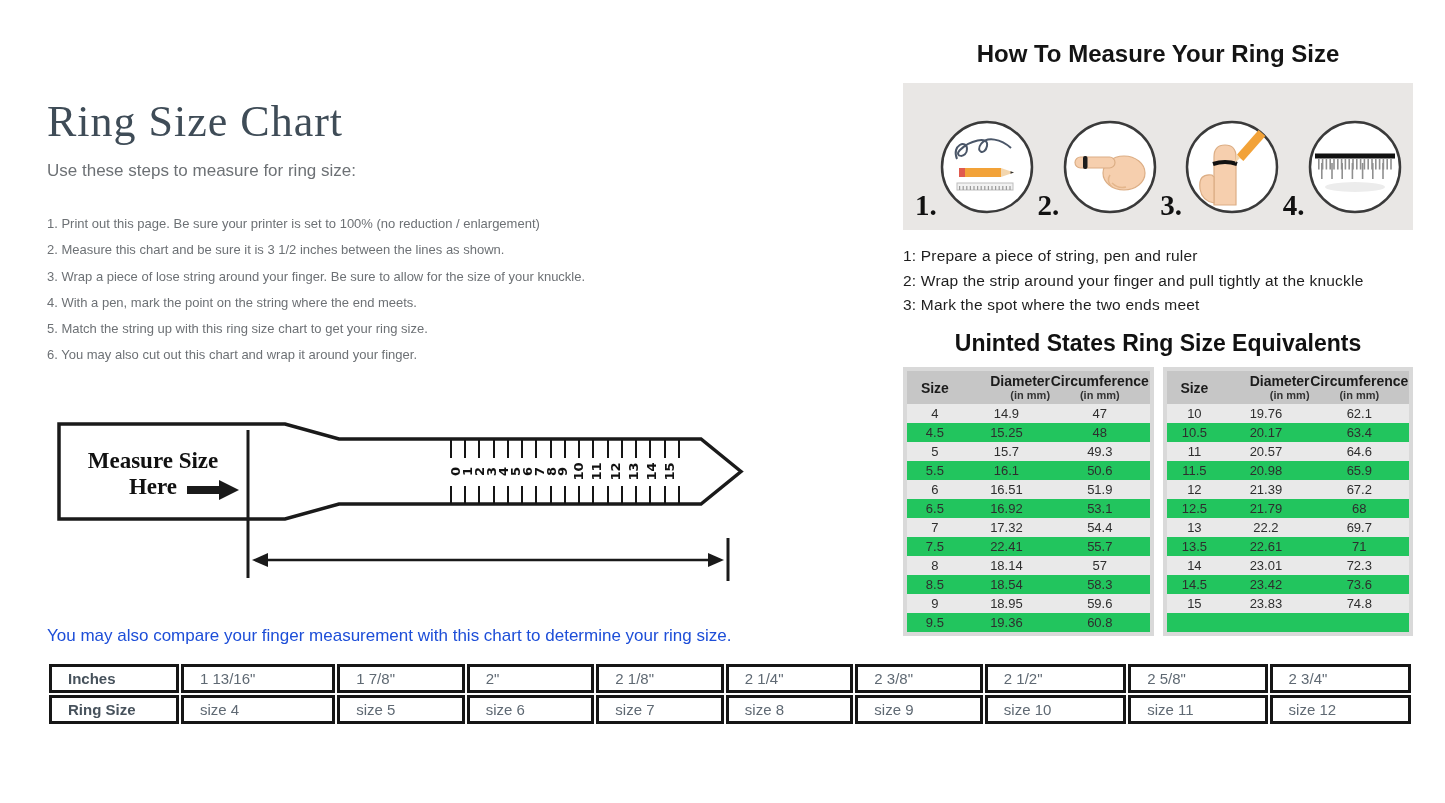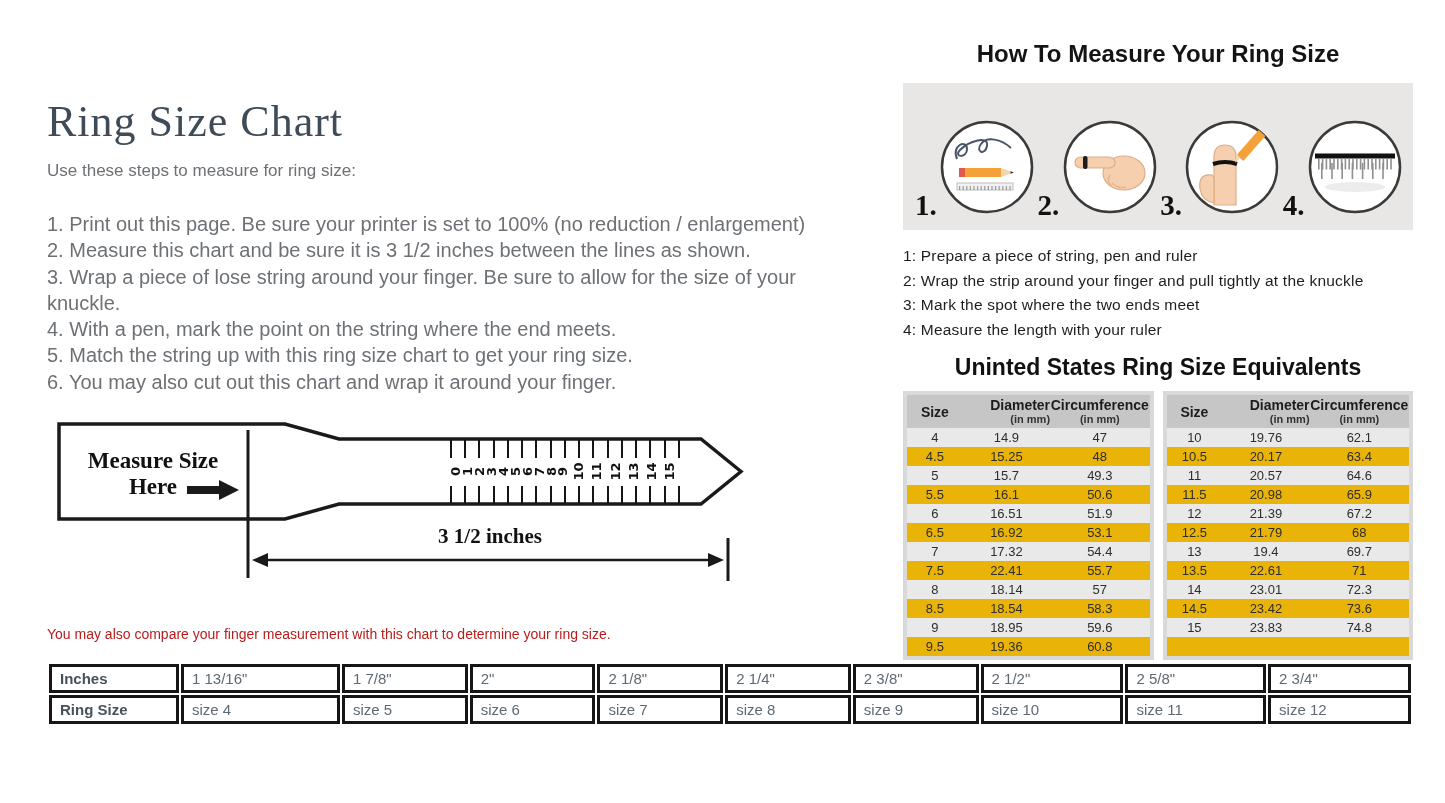--- a/index.html
+++ b/index.html
@@ -1,53 +1,53 @@
 <!DOCTYPE html>
 <html><head>
 <meta charset="utf-8">
 <style>
   * { margin:0; padding:0; box-sizing:border-box; }
   html,body { width:1445px; height:803px; background:#ffffff; font-family:"Liberation Sans", sans-serif; position:relative; overflow:hidden; }
 
   
   .page-title { position:absolute; left:47px; top:96px; font-family:"Liberation Serif", serif; font-size:44px; font-weight:400; color:#3f4c57; letter-spacing:1px; }
   .subtitle  { position:absolute; left:47px; top:161px; font-size:17px; color:#6d7175;text-align:right; }
-  .steps     { position:absolute; left:47px; top:211px; font-size:20px; color:#6d7175; line-height:26.3px; width:800px; }
+  .steps     { position:absolute; left:47px; top:211px; font-size:13px; color:#6d7175; line-height:26.3px; width:800px; }
 
   
   .sizer-wrap { position:absolute; left:55px; top:418px; width:690px; height:182px; }
   .sizer-wrap svg.outline { position:absolute; left:0; top:0; }
   .measure-label { position:absolute; left:8px; top:30px; width:180px; text-align:center; font-family:"Liberation Serif", serif; font-weight:bold; font-size:23px; color:#111; }
   .scale-ticks-top, .scale-ticks-bottom { position:absolute; left:395px; width:230px; height:18px;
       background:repeating-linear-gradient(to right, #151515 0 2px, transparent 2px 14.25px); }
   .scale-ticks-top { top:22px; } .scale-ticks-bottom { top:68px; }
   .scale-numbers { position:absolute; left:395px; top:38px; width:228px; height:31px; display:flex; }
   .scale-numbers span { flex:1 1 0; display:flex; align-items:center; justify-content:center;
       transform:rotate(-90deg); font-family:"DejaVu Sans", sans-serif; font-weight:bold; font-size:13px; color:#111; }
   .dim-label { position:absolute; left:300px; top:106px; width:270px; text-align:center; font-family:"Liberation Serif", serif; font-weight:bold; font-size:21px; color:#111; }
 
-  .compare-note { position:absolute; left:47px; top:626px; font-size:14px; color:#b91c1c; }
+  .compare-note { position:absolute; left:47px; top:626px; font-size:17px; color:#1d4ed8; }
 
   
   .conv-table { position:absolute; left:47px; top:662px; width:1366px; border-collapse:separate; border-spacing:2px; }
-  .conv-table th, .conv-table td { border:3px solid #161616; height:29px; padding:2px 8px; font-size:15px; text-align:left; background:#fff; }
+  .conv-table th, .conv-table td { border:3px solid #161616; height:29px; padding:2px 16px; font-size:15px; text-align:left; background:#fff; }
   .conv-table th { width:130px; font-weight:bold; color:#47525c; }
   .conv-table td { color:#5f6973; }
 
   
   .right-col { position:absolute; left:903px; top:40px; width:510px; }
   .howto-title { text-align:center; font-size:24px; font-weight:bold; color:#141414; }
   .illus-box { margin-top:15px; height:147px; background:#e9e7e5; display:flex; align-items:flex-start; justify-content:space-between; padding:36px 10px 0 12px; }
   .illus-box .stepnum { font-family:"Liberation Serif", serif; font-weight:bold; font-size:29px; color:#111; align-self:flex-end; margin-bottom:8px; }
   .illus-box svg { flex:0 0 auto; }
   .howto-steps { margin-top:14px; font-size:15.5px; color:#1e1e1e; line-height:24.5px; letter-spacing:0.2px; }
   .equiv-title { margin-top:12px; text-align:center; font-size:23px; font-weight:bold; color:#111; }
 
   .equiv-panel { margin-top:10px; display:flex; gap:9px; align-items:stretch; }
-  .tbl-frame { flex:1 1 0; border:4px solid #d9d9d9; background:#eab308; }
+  .tbl-frame { flex:1 1 0; border:4px solid #d9d9d9; background:#22c55e; }
   .equiv-table { width:100%; border-collapse:collapse; }
   .equiv-table th { background:#c6c6c6; font-size:14px; color:#1c1c1c; padding:3px 0 2px; line-height:14px; }
   .equiv-table th .unit { font-size:11px; font-weight:700; color:#333; }
   .equiv-table td { font-size:13px; color:#2e2e2e; text-align:center; height:19px; padding:0; }
   .equiv-table tbody tr:nth-of-type(odd) td { background:#e9e9e9; }
   .equiv-table th:nth-child(1){width:23%;} .equiv-table th:nth-child(2){width:36%;text-align:right;} .equiv-table th:nth-child(3){width:41%;}
 </style>
 </head>
 <body>
 
@@ -90,21 +90,20 @@
       <span>7</span>
       <span>8</span>
       <span>9</span>
       <span>10</span>
       <span>11</span>
       <span>12</span>
       <span>13</span>
       <span>14</span>
       <span>15</span>
   </div>
-  <div class="dim-label">3 1/2 inches</div>
 </div>
 
 <p class="compare-note">You may also compare your finger measurement with this chart to determine your ring size.</p>
 
 <div class="right-col">
   <h2 class="howto-title">How To Measure Your Ring Size</h2>
 
   <div class="illus-box">
     <span class="stepnum">1.</span>
     <svg width="96" height="96" viewBox="0 0 96 96">
@@ -142,21 +141,20 @@
       <line x1="11" y1="45" x2="85" y2="45" stroke="#8f8f8f" stroke-width="11" stroke-dasharray="1.6 2.2"></line>
       <line x1="14" y1="52" x2="82" y2="52" stroke="#8f8f8f" stroke-width="16" stroke-dasharray="1.6 8.6"></line>
       <ellipse cx="48" cy="68" rx="30" ry="5" fill="#ececec"></ellipse>
     </svg>
   </div>
 
   <div class="howto-steps">
     <div>1: Prepare a piece of string, pen and ruler</div>
       <div>2: Wrap the strip around your finger and pull tightly at the knuckle</div>
       <div>3: Mark the spot where the two ends meet</div>
-      <div>4: Measure the length with your ruler</div>
   </div>
 
   <h2 class="equiv-title">Uninted States Ring Size Equivalents</h2>
 
   <div class="equiv-panel">
     <div class="tbl-frame">
       <table class="equiv-table">
         <thead>
           <tr>
             <th>
@@ -281,21 +279,21 @@
               <td>21.39</td>
               <td>67.2</td>
             </tr>
             <tr>
               <td>12.5</td>
               <td>21.79</td>
               <td>68</td>
             </tr>
             <tr>
               <td>13</td>
-              <td>19.4</td>
+              <td>22.2</td>
               <td>69.7</td>
             </tr>
             <tr>
               <td>13.5</td>
               <td>22.61</td>
               <td>71</td>
             </tr>
             <tr>
               <td>14</td>
               <td>23.01</td>

